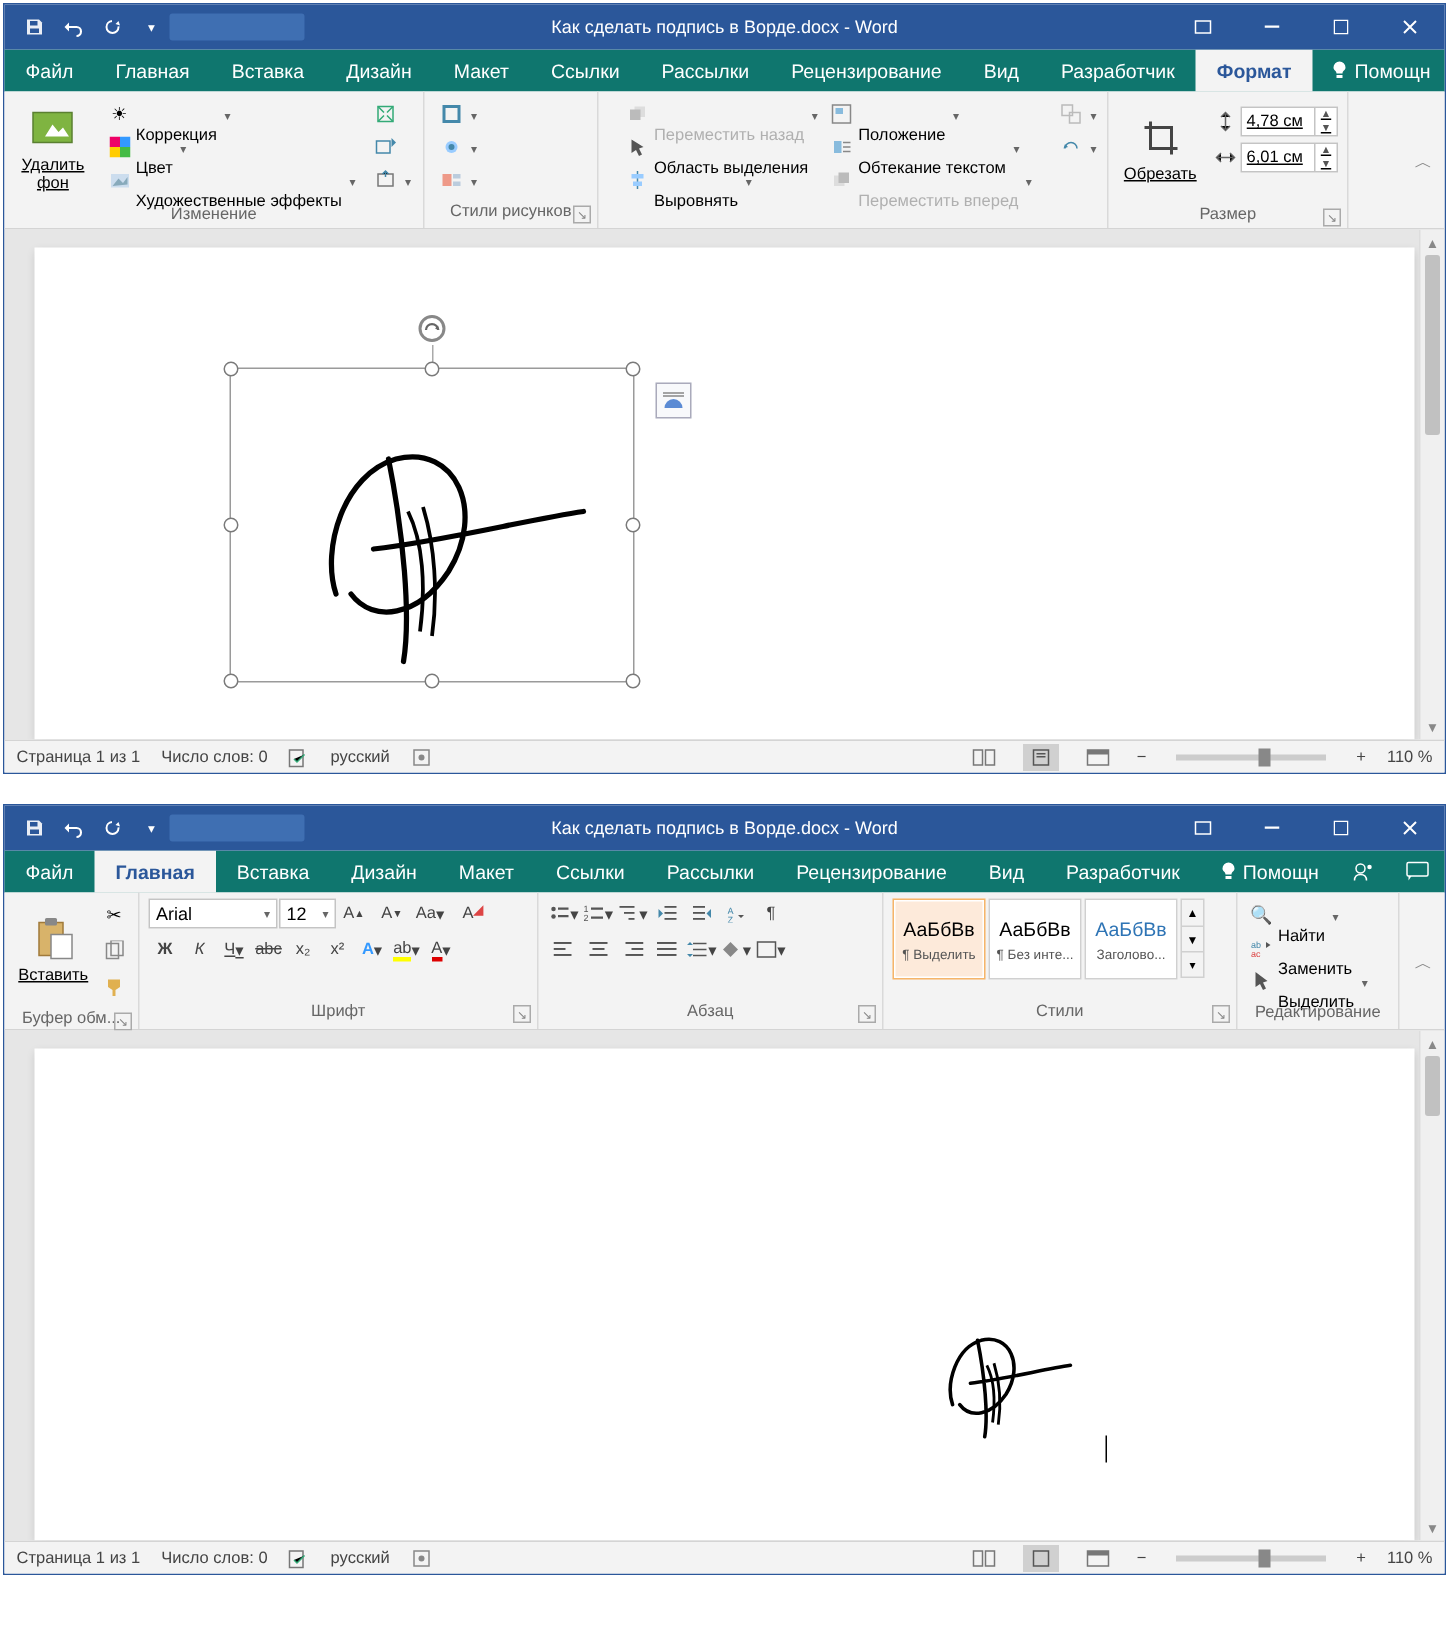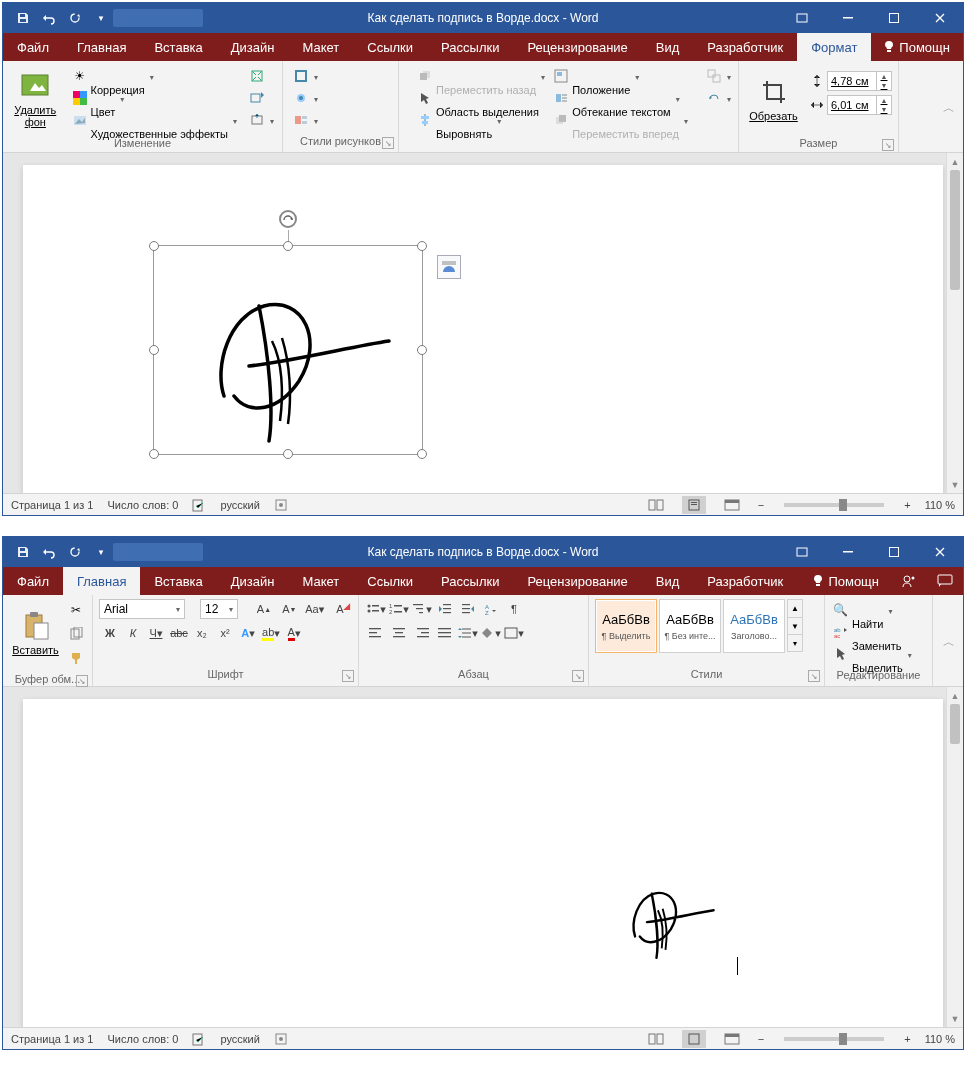--- a/index.html
+++ b/index.html
@@ -6,23 +6,23 @@
   body { background: #fff; font-size: 12px; }
   .stack { display: flex; flex-direction: column; gap: 20px; padding: 2px; }
   .window { width: 962px; border: 1px solid #2b579a; background: #fff; }
   .titlebar { height: 30px; background: #2b579a; color: #fff; display: flex; align-items: center; position: relative; }
   .titlebar .qat { display: flex; align-items: center; gap: 2px; padding-left: 8px; }
   .titlebar .qat .qbtn { width: 24px; height: 24px; display: flex; align-items: center; justify-content: center; color: #fff; cursor: pointer; }
   .titlebar .title { position: absolute; left: 50%; transform: translateX(-50%); font-size: 12px; white-space: nowrap; }
   .titlebar .winctrl { margin-left: auto; display: flex; }
   .titlebar .winctrl .wbtn { width: 46px; height: 30px; display: flex; align-items: center; justify-content: center; color: #fff; cursor: pointer; }
   .titlebar .user-pill { width: 90px; height: 18px; background: #3f6fb2; border-radius: 2px; margin-right: 10px; }
-  .menubar { height: 28px; background: #7f1d1d; display: flex; align-items: stretch; }
+  .menubar { height: 28px; background: #0f766e; display: flex; align-items: stretch; }
   .menubar .tab { padding: 0 14px; color: #fff; font-size: 13px; display: flex; align-items: center; cursor: pointer; }
-  .menubar .tab.active { background: #f3f3f3; color: #2b579a; }
+  .menubar .tab.active { background: #f3f3f3; color: #2b579a; font-weight: bold; }
   .menubar .right { margin-left: auto; display: flex; align-items: center; }
   .menubar .helpbtn { padding: 0 12px; color: #fff; display: flex; align-items: center; gap: 4px; font-size: 13px; cursor: pointer; }
   .menubar .iconbtn { width: 36px; display: flex; align-items: center; justify-content: center; color: #fff; cursor: pointer; }
   .ribbon { background: #f3f3f3; border-bottom: 1px solid #d4d4d4; display: flex; height: 92px; position: relative; }
   .ribbon .group { border-right: 1px solid #d9d9d9; display: flex; flex-direction: column; }
   .ribbon .group .content { flex: 1; display: flex; align-items: flex-start; padding: 4px 6px; gap: 4px; }
   .ribbon .group .label { height: 18px; font-size: 11px; color: #666; text-align: center; position: relative; }
   .ribbon .group .label .launcher { position: absolute; right: 4px; top: 2px; width: 12px; height: 12px; border: 1px solid #aaa; font-size: 8px; display: flex; align-items: center; justify-content: center; color: #888; cursor: pointer; }
   .bigbtn { display: flex; flex-direction: column; align-items: center; justify-content: center; padding: 2px 6px; cursor: pointer; text-align: center; min-width: 46px; height: 68px; text-decoration: underline; }
   .bigbtn .ico { width: 32px; height: 32px; display: flex; align-items: center; justify-content: center; }
@@ -586,21 +586,21 @@
                   </svg>
                 </span>
               </div>
         </div>
       </div>
       <div class="label"><span>Буфер обм...</span><span class="launcher">↘</span></div>
     </div>
 
     <div class="group" style="width:266px;">
       <div class="content" style="flex-direction:column; gap:4px;">
-        <div style="display:flex; gap:15px; ">
+        <div style="display:flex; gap:1px; ">
           <div class="combo" style="width:86px;">
                 <span>Arial</span>
                 <span class="dd">▾</span>
               </div>
           <div class="combo" style="width:38px;">
                 <span>12</span>
                 <span class="dd">▾</span>
               </div>
           <div class="paragrid">
             <button title="A+">A<sup style="font-size:7px;">▲</sup></button>

